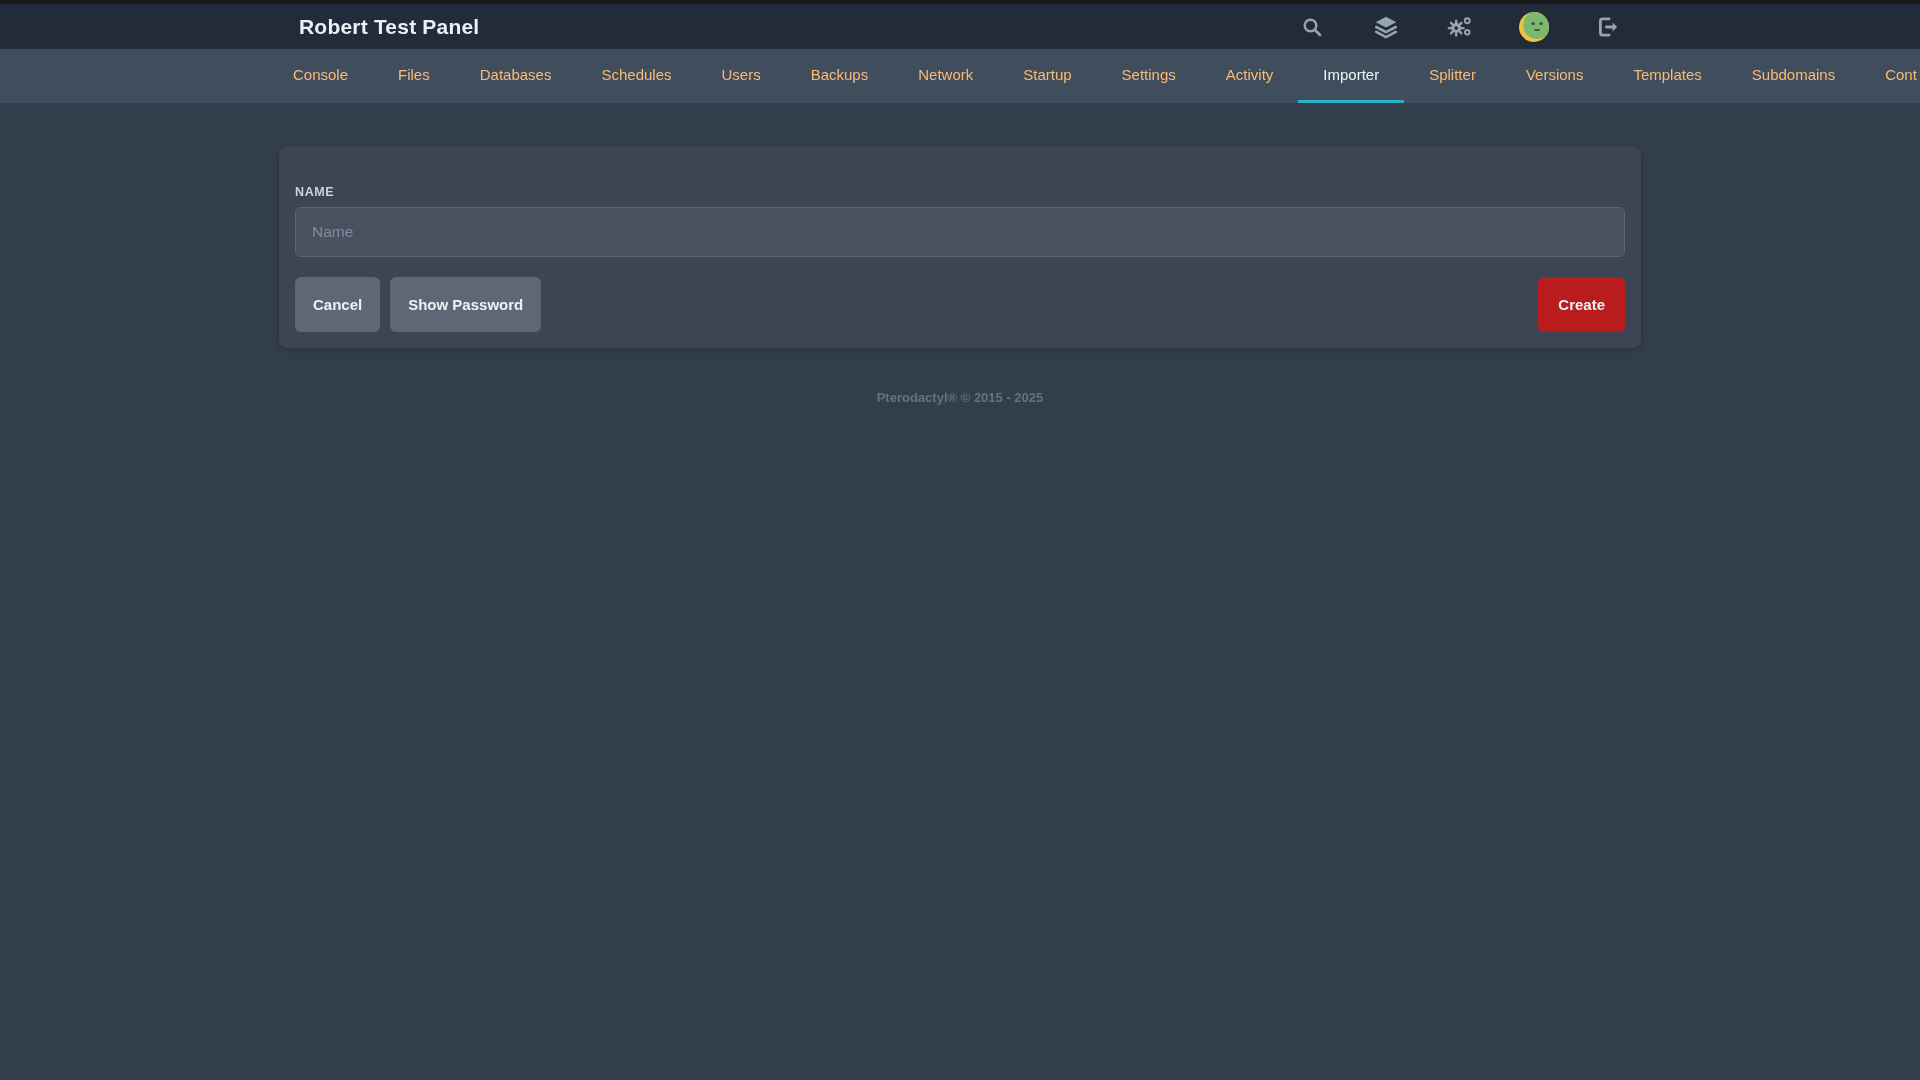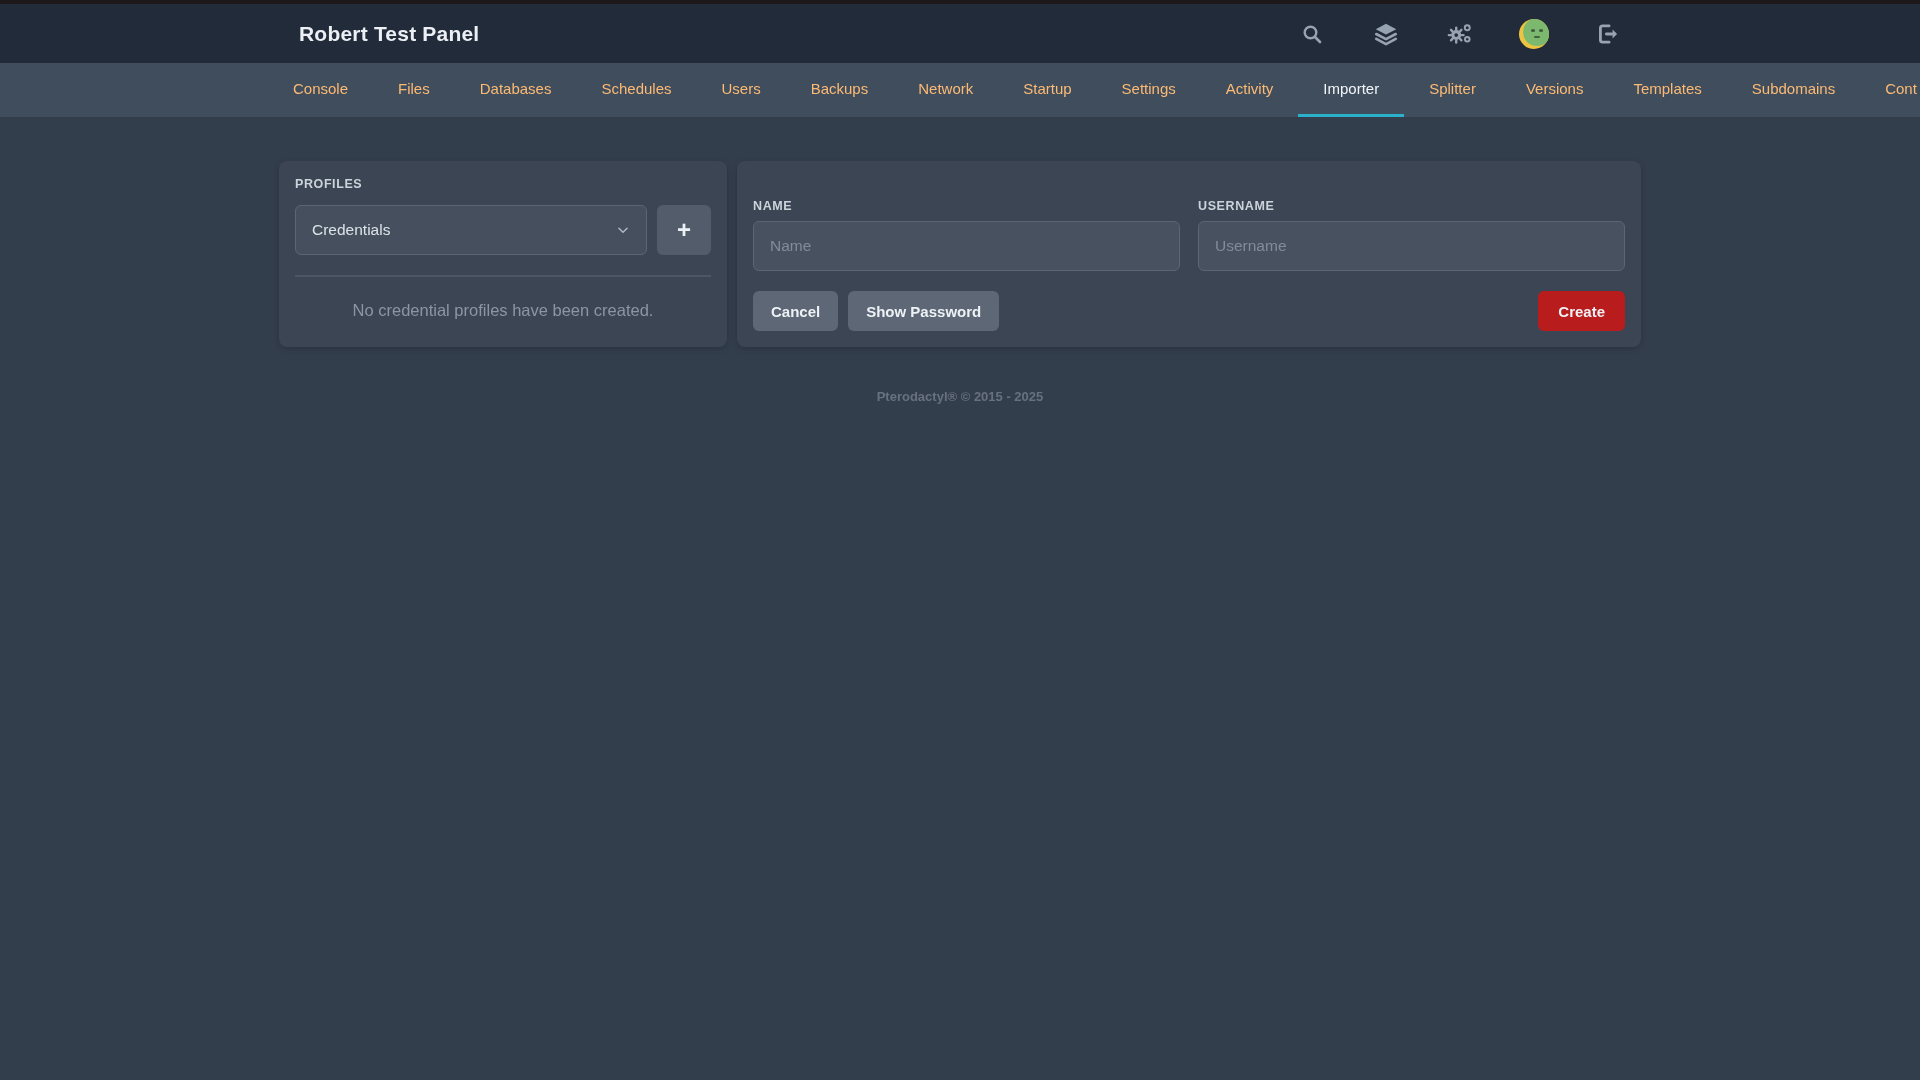--- a/index.html
+++ b/index.html
@@ -6,21 +6,21 @@
   body{
     width:1920px;height:1080px;
     background:#333e4c;
     font-family:"Liberation Sans", sans-serif;
     overflow:hidden;
     -webkit-font-smoothing:antialiased;
   }
   
   .top-strip{height:4px;background:#1d191a;}
   
-  .header{height:59px;background:#222b39;display:flex;align-items:center;}
+  .header{height:45px;background:#222b39;display:flex;align-items:center;}
   .header-inner{width:1362px;margin:0 auto;display:flex;align-items:center;justify-content:space-between;}
   .app-title{padding-left:20px;font-size:21px;font-weight:700;color:#eceff3;letter-spacing:.2px;}
   .header-icons{display:flex;align-items:center;gap:44px;padding-right:18px;}
   .hicon{width:30px;height:30px;display:flex;align-items:center;justify-content:center;cursor:pointer;}
   .hicon svg{display:block;}
   
   .avatar{width:30px;height:30px;border-radius:50%;background:#ecc440;position:relative;overflow:hidden;cursor:pointer;}
   .avatar .face{position:absolute;left:4px;top:-1px;width:28px;height:28px;border-radius:50%;background:#7cb96f;}
   .avatar .eye{position:absolute;width:4px;height:3px;border-radius:2px;background:#44603f;top:10px;}
   .avatar .eye.l{left:12px;}
@@ -45,21 +45,21 @@
   
   .card-form{flex:1;}
   .form-row{display:flex;gap:18px;margin-top:22px;}
   .field{flex:1;}
   .field-label{display:block;font-size:12.5px;font-weight:700;letter-spacing:.6px;color:#ccd3db;margin-bottom:8px;}
   .text-input{width:100%;height:50px;box-sizing:border-box;background:#48515f;border:1px solid #5c6673;border-radius:6px;padding:0 16px;font-size:15.5px;color:#e3e8ee;font-family:inherit;outline:none;}
   .text-input::placeholder{color:#808c9c;opacity:1;}
   .password-row{margin-top:14px;}
   .password-row .text-input{height:52px;}
   .buttons-row{margin-top:20px;display:flex;align-items:center;gap:10px;}
-  .btn{height:40px;border:none;border-radius:6px;font-size:15px;font-weight:700;font-family:inherit;color:#eef2f6;cursor:pointer;padding:0 18px;}
+  .btn{height:55px;border:none;border-radius:6px;font-size:15px;font-weight:700;font-family:inherit;color:#eef2f6;cursor:pointer;padding:0 18px;}
   .btn-gray{background:#5d6775;}
   .btn-blue{background:#b91c1c;margin-left:auto;padding:0 20px;}
   
   .footer{margin-top:42px;text-align:center;font-size:13px;color:#67717f;font-weight:bold;}
 </style>
 </head>
 <body>
 
 <div class="top-strip"></div>
 
@@ -130,45 +130,27 @@
   <div class="tab active">Importer</div>
   <div class="tab">Splitter</div>
   <div class="tab">Versions</div>
   <div class="tab">Templates</div>
   <div class="tab">Subdomains</div>
   <div class="tab">Cont</div>
 </div>
 
 <div class="content">
 
-  <div class="card card-profiles">
-    <div class="card-title">PROFILES</div>
-    <div class="select-row">
-      <div class="select">
-        <span class="select-value">Credentials</span>
-        <svg width="14" height="14" viewBox="0 0 24 24">
-          <path d="M5 9 L12 16 L19 9" fill="none" stroke="#aeb7c1" stroke-width="2.6" stroke-linecap="round" stroke-linejoin="round"></path>
-        </svg>
-      </div>
-      <button class="plus-btn">+</button>
-    </div>
-    <hr class="divider">
-    <div class="empty-msg">No credential profiles have been created.</div>
-  </div>
 
   <div class="card card-form">
 
     <div class="form-row">
       <div class="field">
         <label class="field-label">NAME</label>
         <input class="text-input" type="text" placeholder="Name" style="">
-      </div>
-      <div class="field">
-        <label class="field-label">USERNAME</label>
-        <input class="text-input" type="text" placeholder="Username" style="">
       </div>
     </div>
 
 
     <div class="buttons-row">
       <button class="btn btn-gray">Cancel</button>
       <button class="btn btn-gray">Show Password</button>
       <button class="btn btn-blue">Create</button>
     </div>
   </div>

